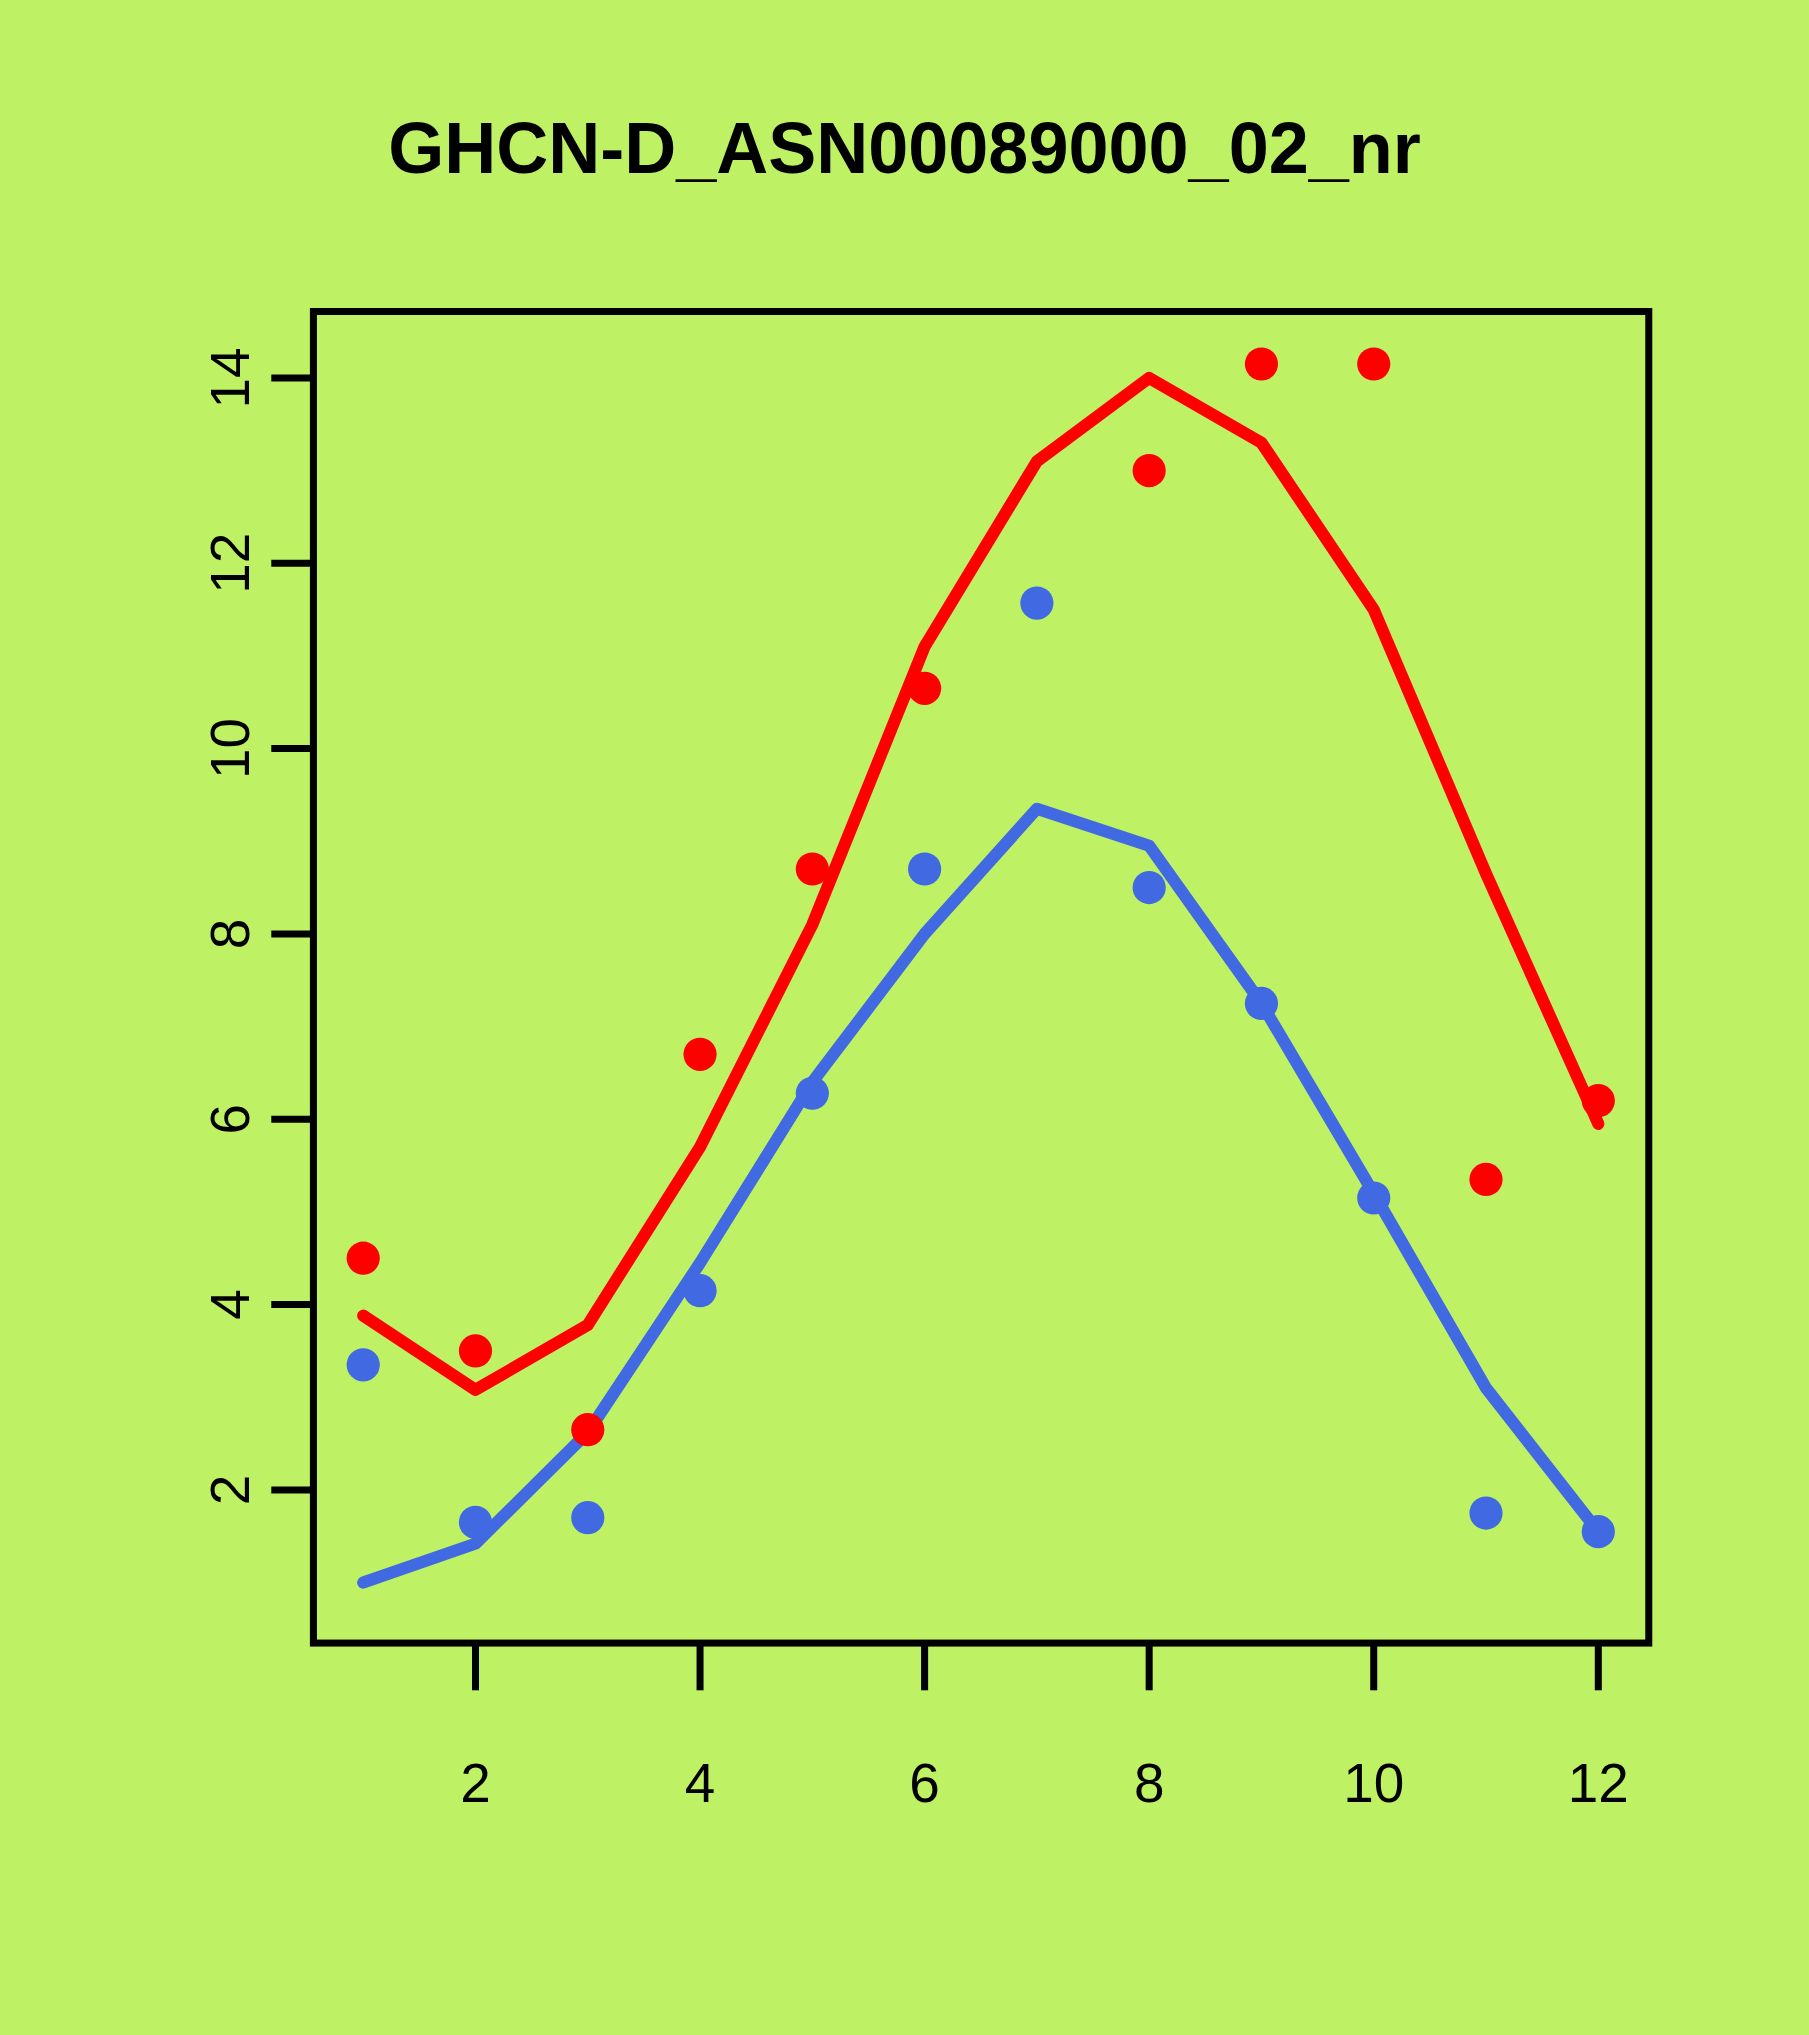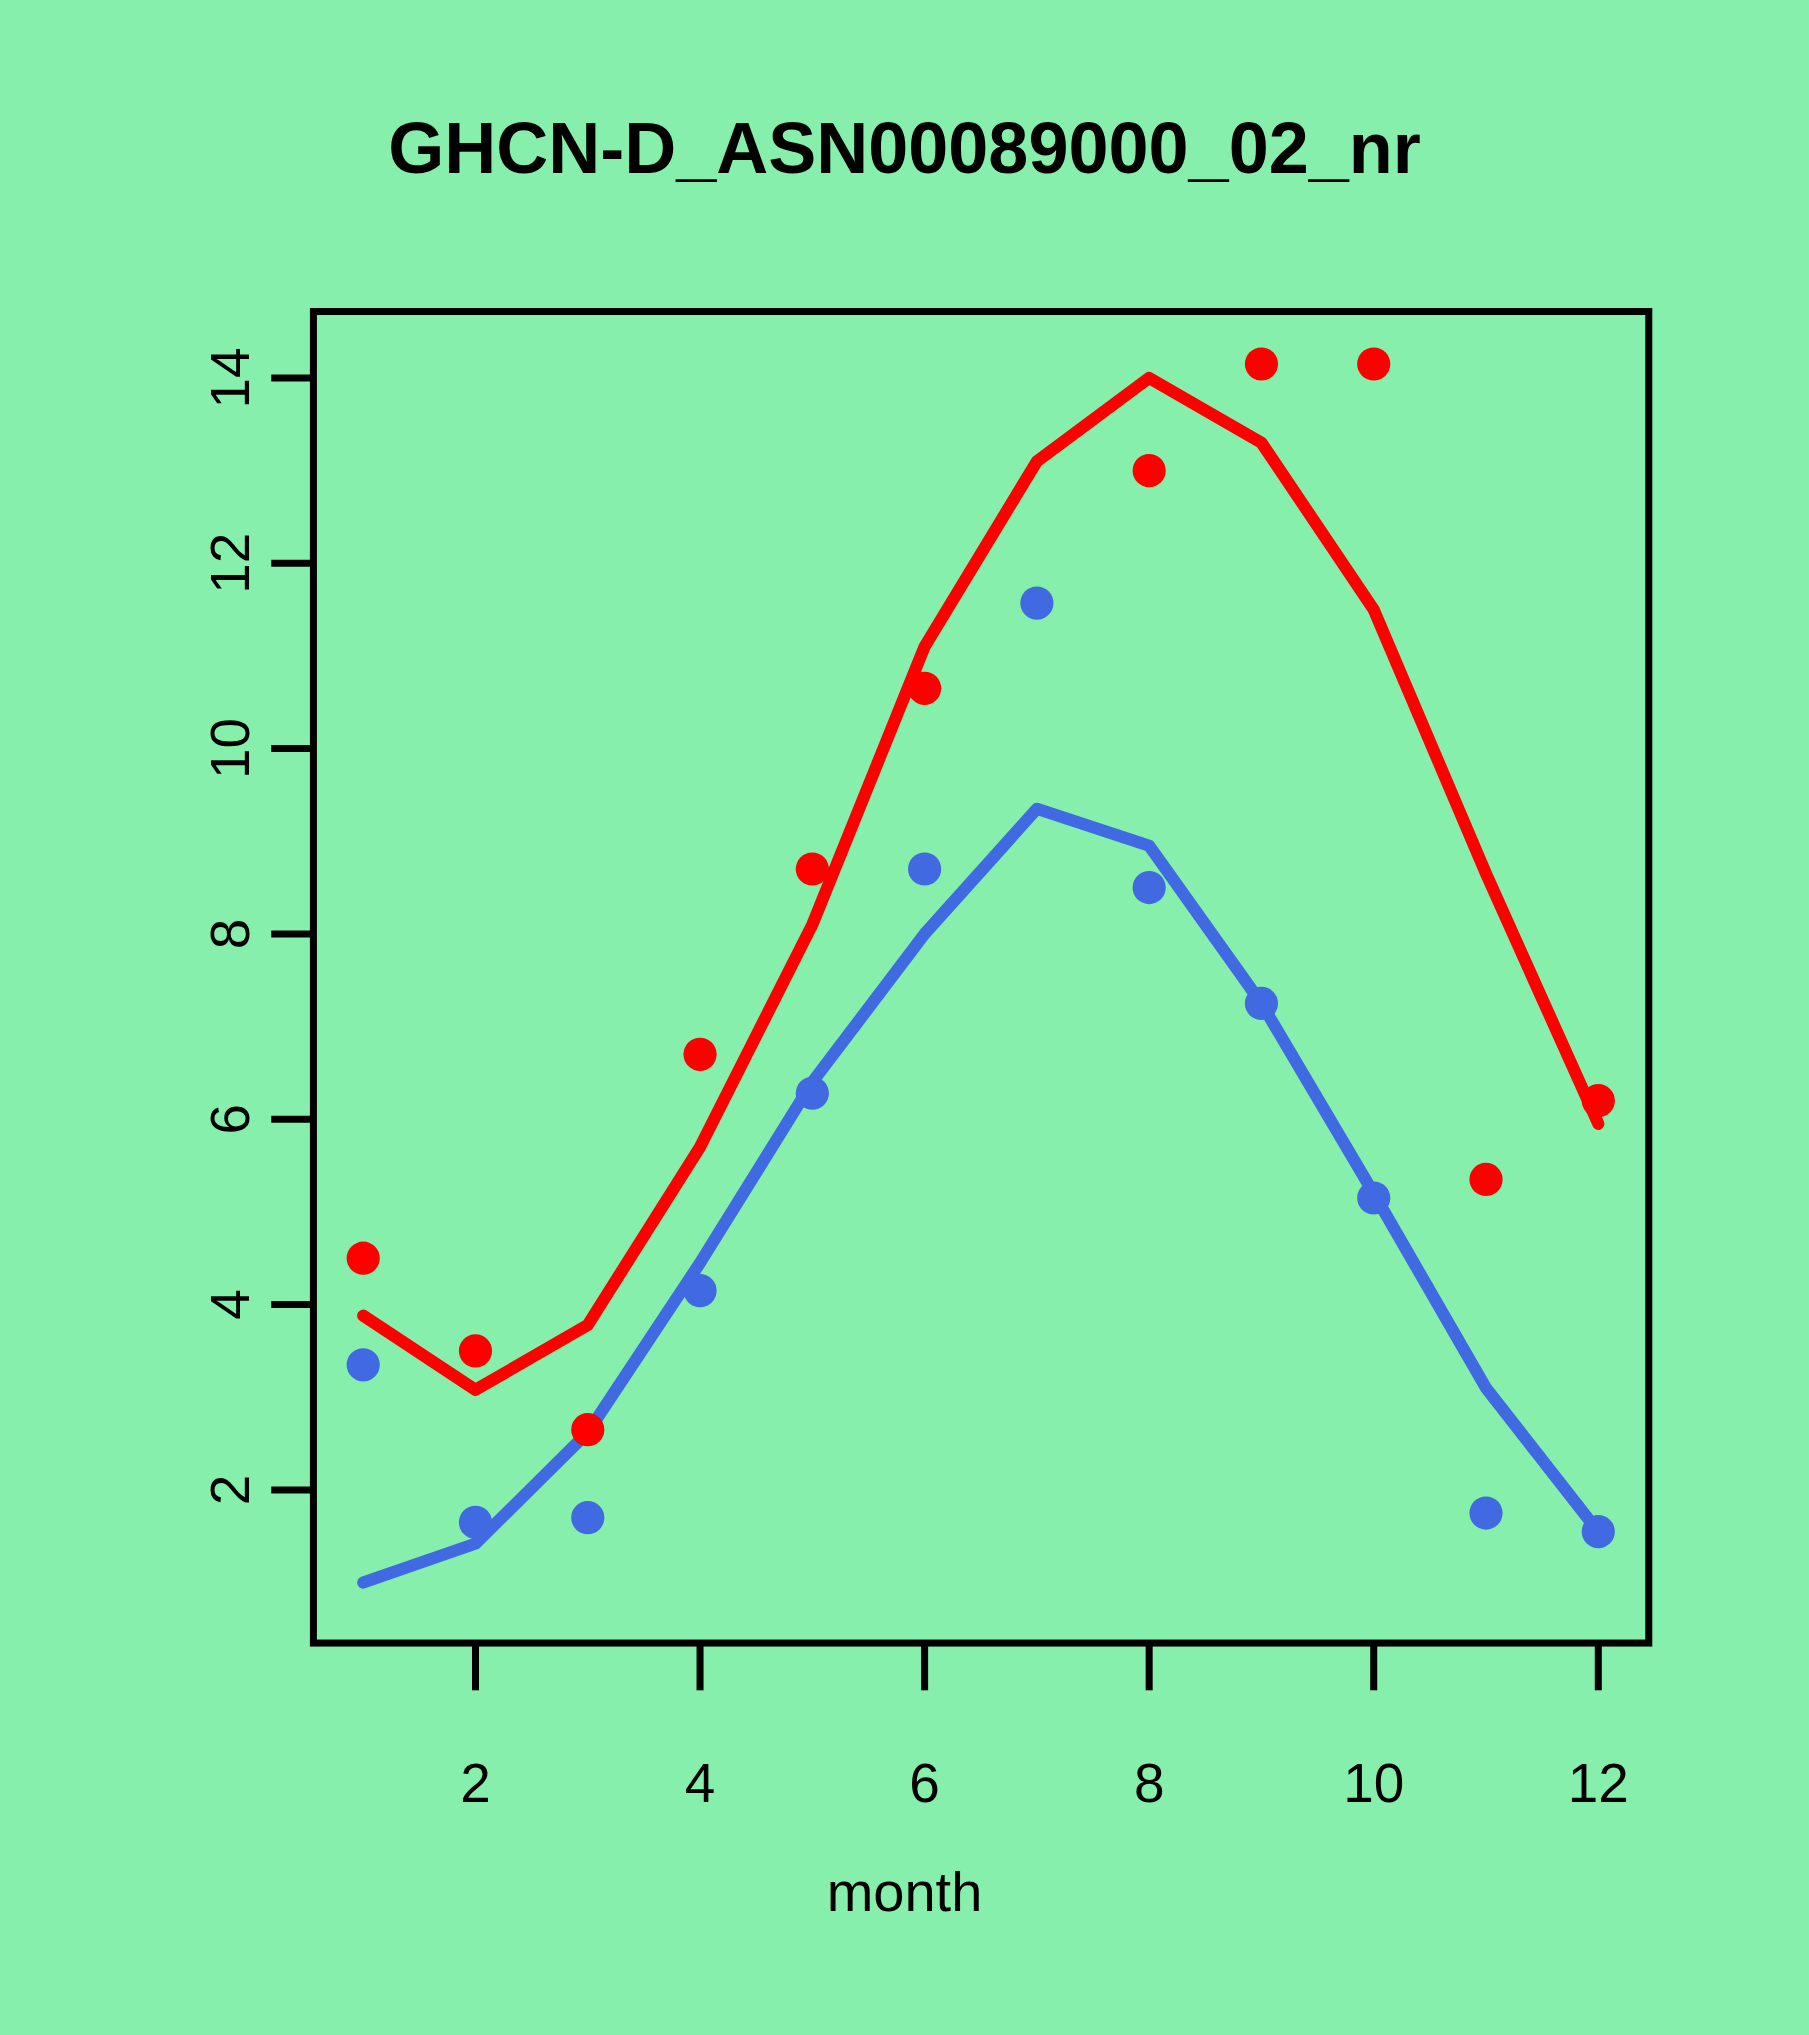--- a/index.html
+++ b/index.html
@@ -1,17 +1,17 @@
 <!DOCTYPE html>
 <html style="font-size:10.2px"><head>
 <meta charset="utf-8">
 <style>
   html,body{margin:0;padding:0;background:#ffffff;}
   body{width:1809px;height:2035px;font-family:"Liberation Sans",sans-serif;overflow:hidden;}
-  #root{position:relative;width:1809px;height:2035px;background:#86efac;}
+  #root{position:relative;width:1809px;height:2035px;background:#bef264;}
 
   #plot-title{
     position:absolute; left:0; top:107px; width:1809px;
     text-align:center; font-size:72px; font-weight:bold; color:#000;
     letter-spacing:0px; font-family:"Liberation Sans",sans-serif;
   }
 
   #chart-area{position:absolute;left:0;top:0;width:1809px;height:2035px;}
   svg#chart-svg{position:absolute;left:0;top:0;width:1809px;height:2035px;display:block;}
   .tick-text{font-family:"Liberation Sans",sans-serif;font-size:86px;fill:#000;}
@@ -86,16 +86,15 @@
           <circle cx="1624.4" cy="944.8" r="26" fill="#4169E1"></circle>
           <circle cx="1800.3" cy="1390.4" r="26" fill="#4169E1"></circle>
           <circle cx="1976.2" cy="1571.9" r="26" fill="#4169E1"></circle>
           <circle cx="2152.1" cy="1876.8" r="26" fill="#4169E1"></circle>
           <circle cx="2328.0" cy="2370.3" r="26" fill="#4169E1"></circle>
           <circle cx="2503.9" cy="2399.4" r="26" fill="#4169E1"></circle>
         </g>
     </svg>
   </div>
 
-  <div id="xlab">month</div>
 
 </div>
 
 
 </body></html>

